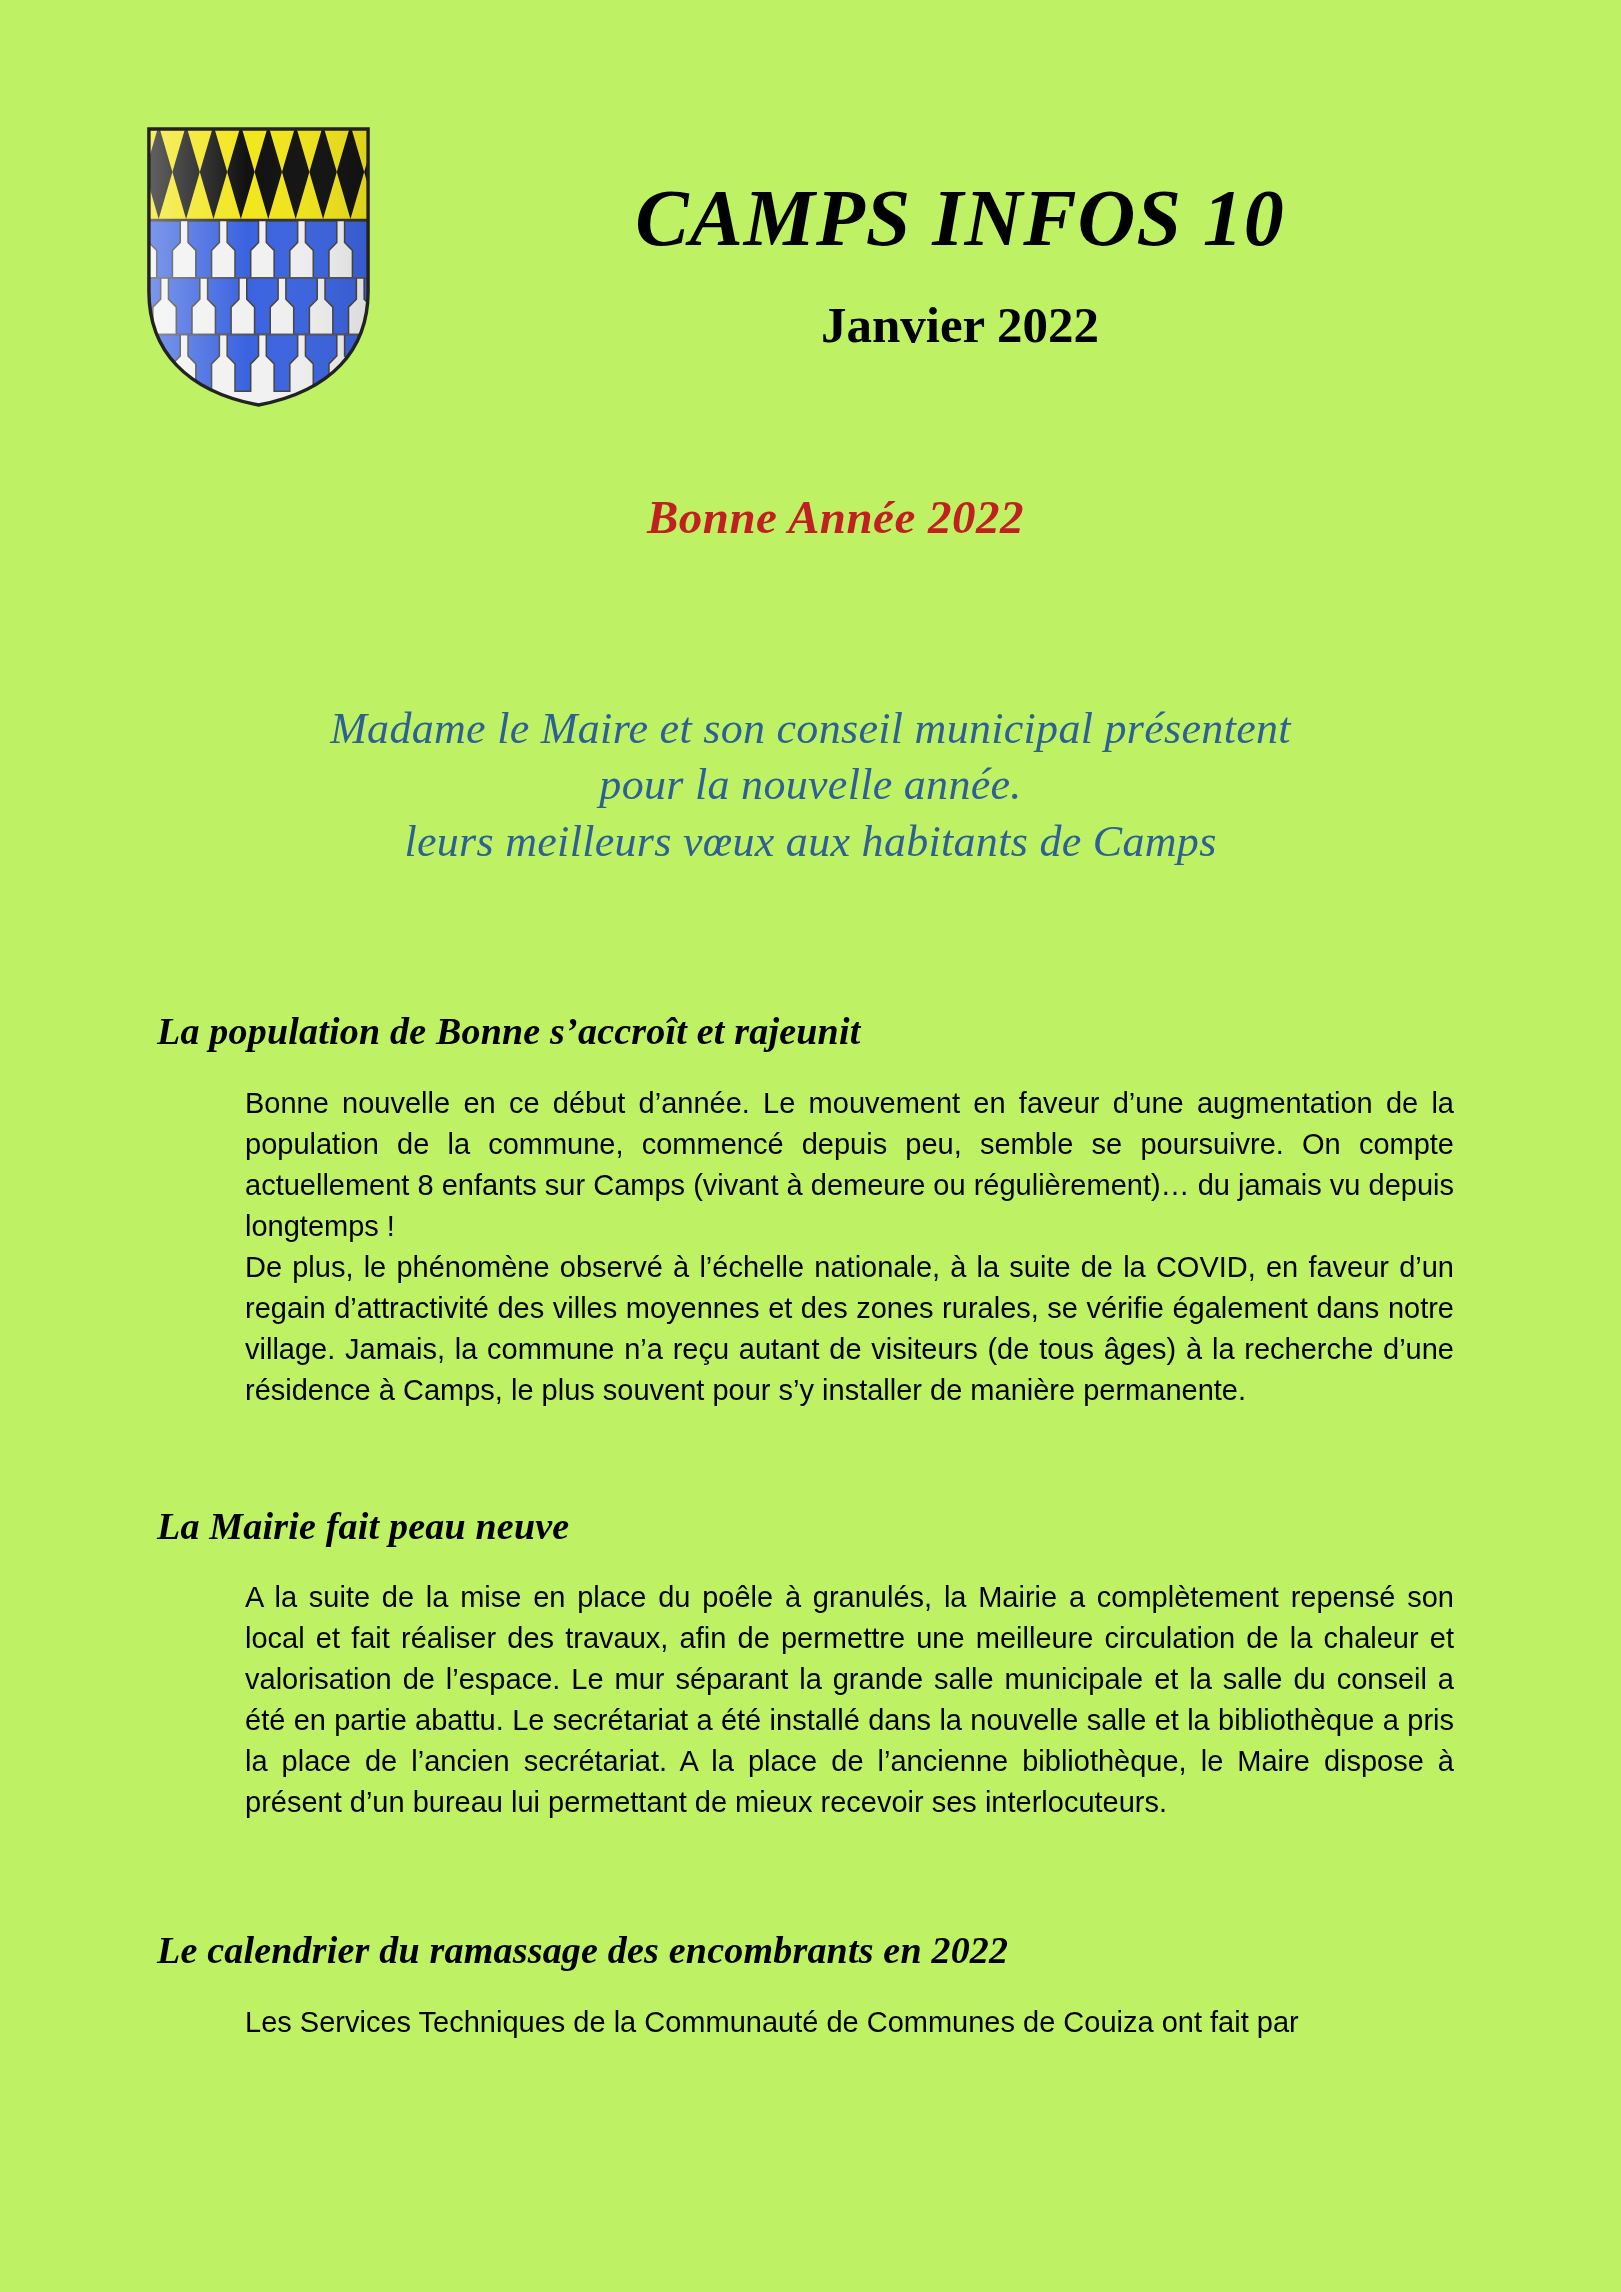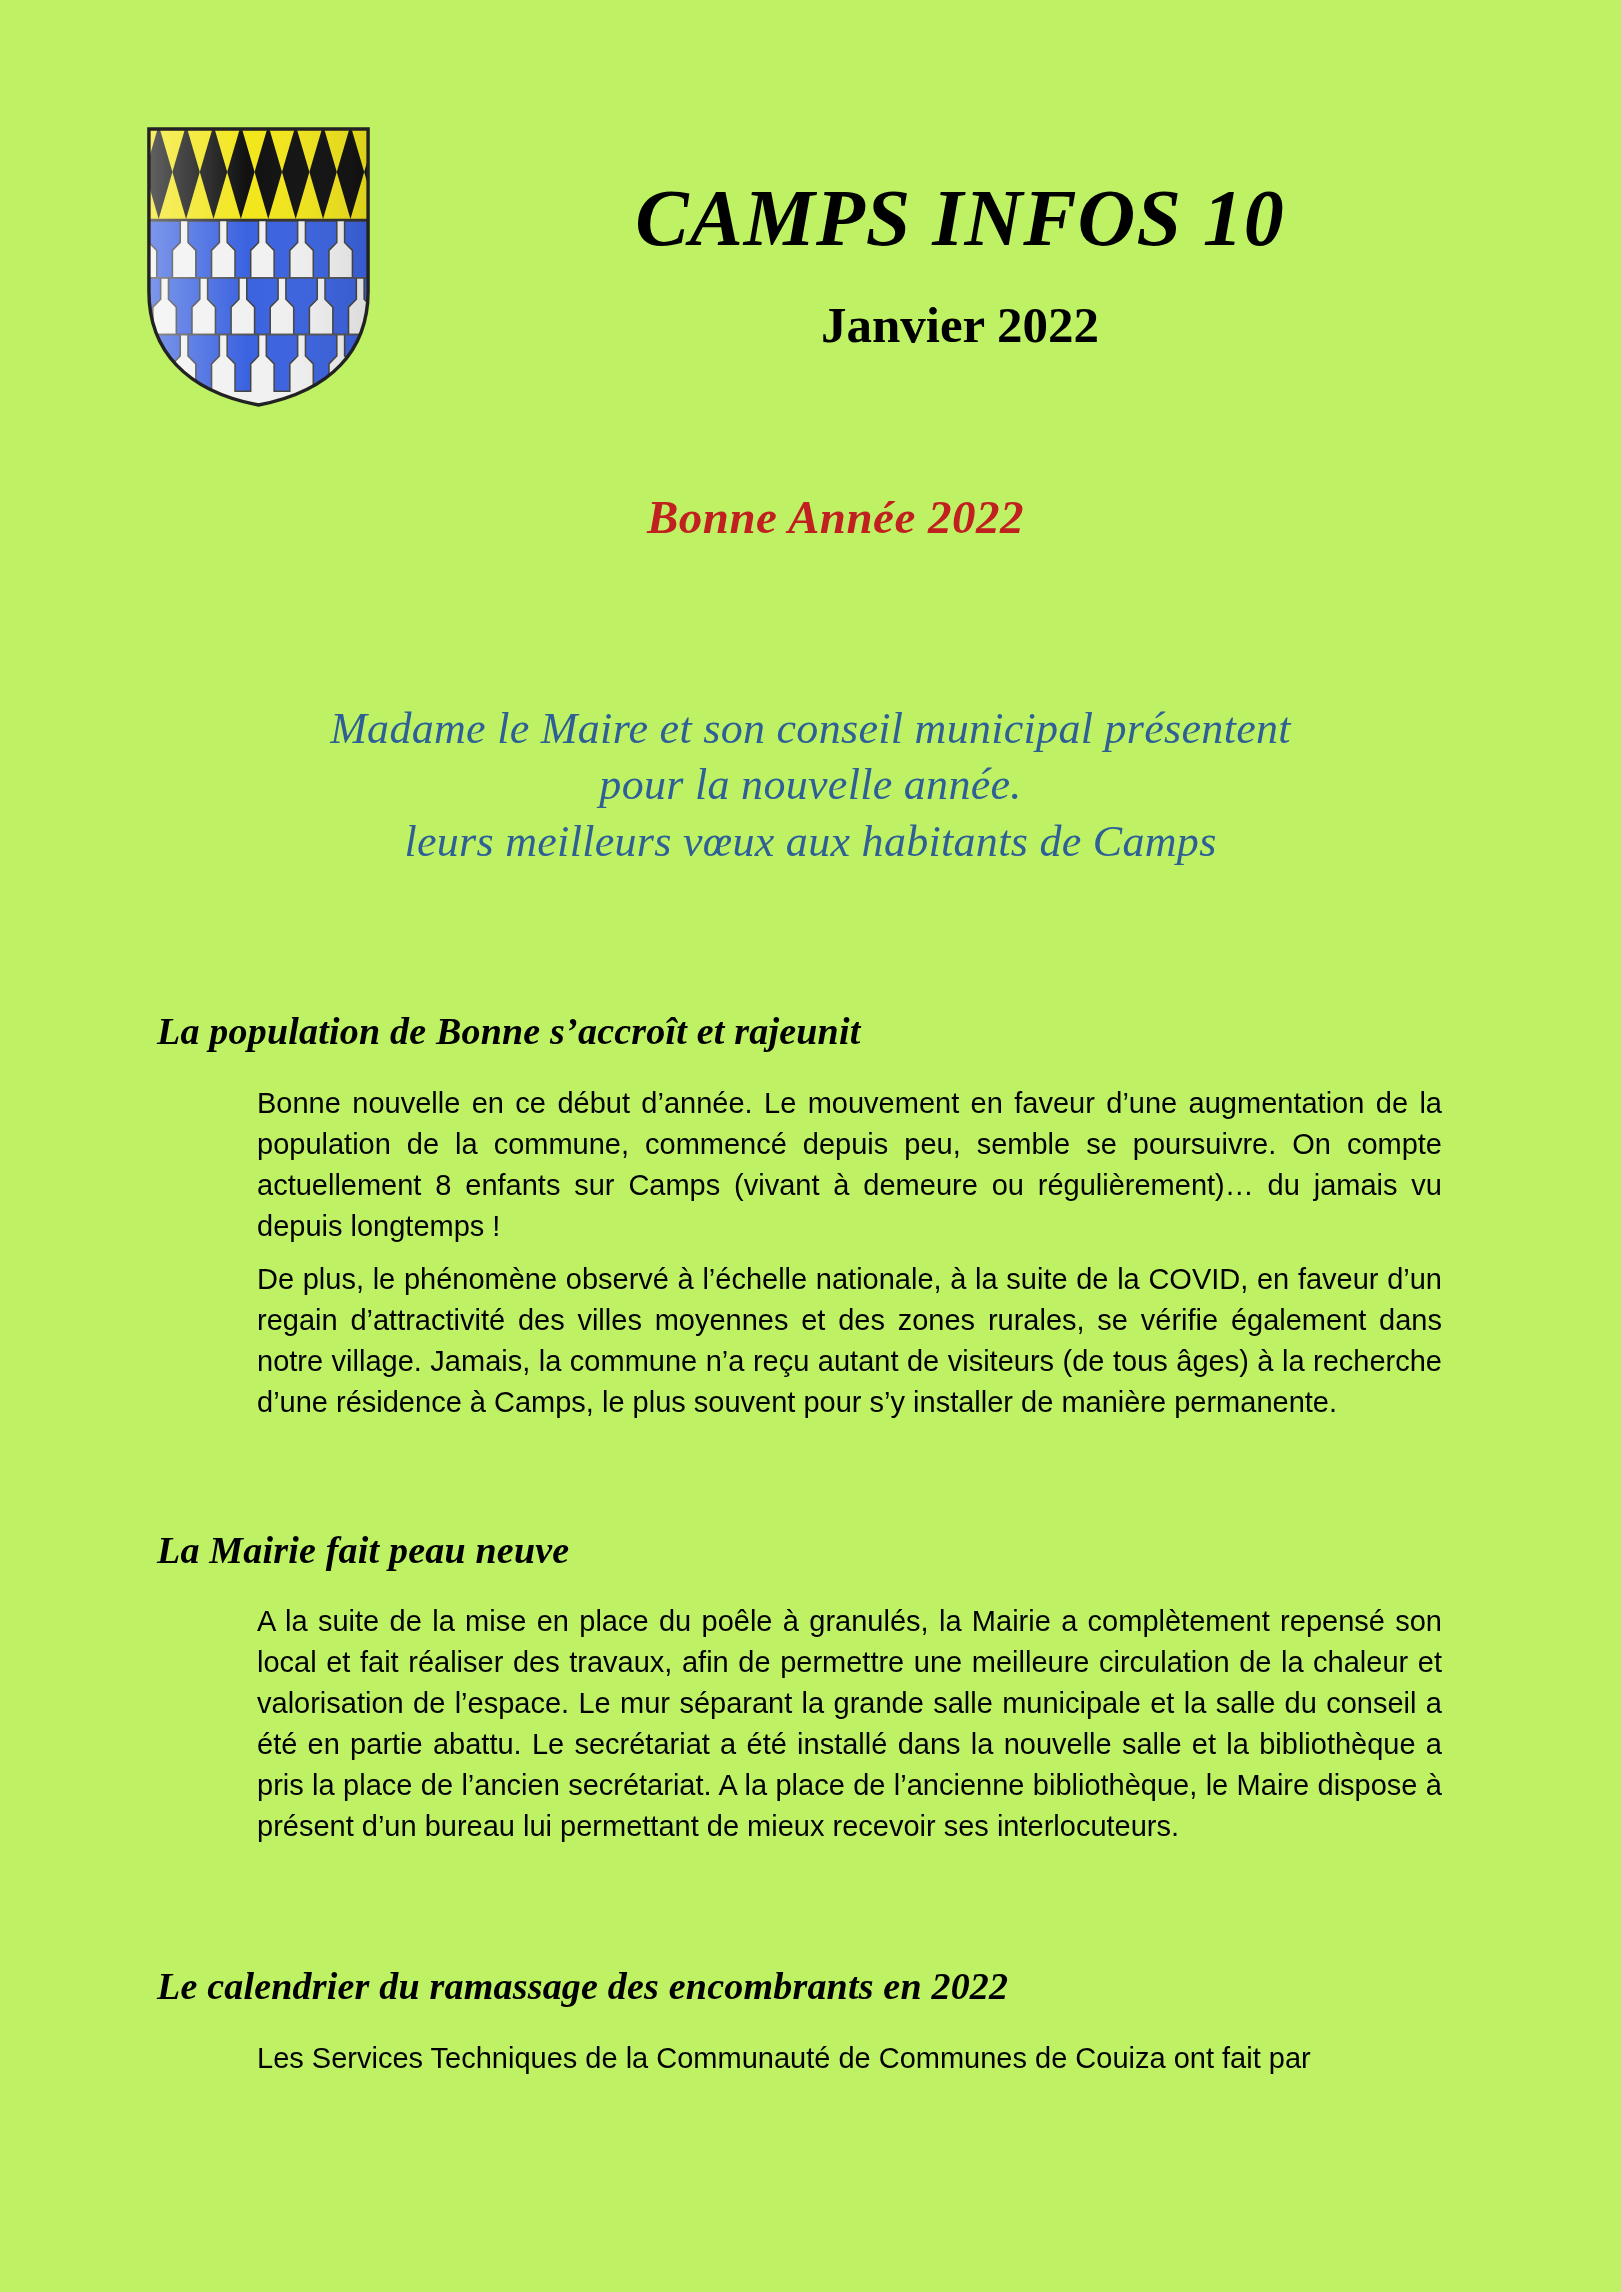--- a/index.html
+++ b/index.html
@@ -126,21 +126,21 @@
   .section-body {
     font-family: "Liberation Sans", sans-serif;
     font-stretch: condensed;
     font-size: 29px;
     line-height: 41px;
     color: #000000;
     margin: 29px 167px 0 245px;
     text-align: justify;
     transform-origin: left top;
   }
-  .section-body p { margin: 12px; }
+  .section-body p { margin: 0; }
 
   
   .gap-1 { height: 94px; }
   .gap-2 { height: 106px; }
 </style>
 </head>
 <body>
 
 <div class="page">
 

